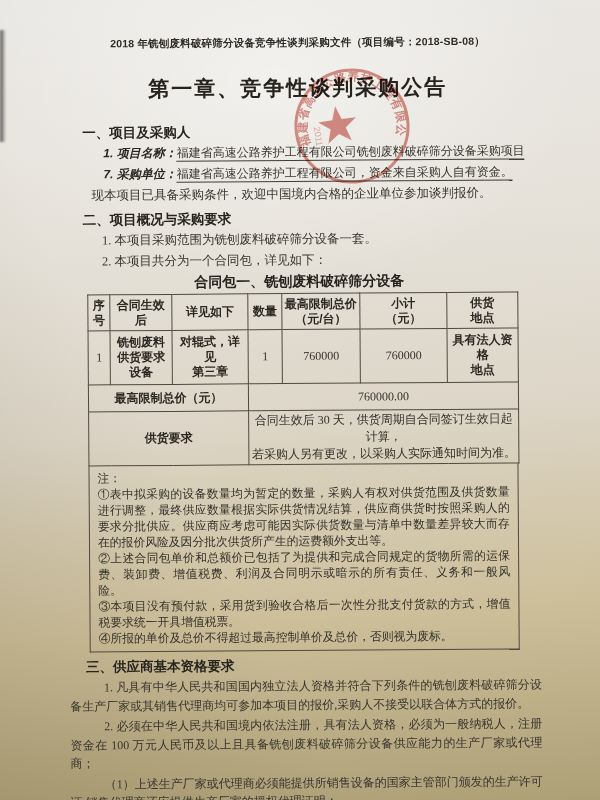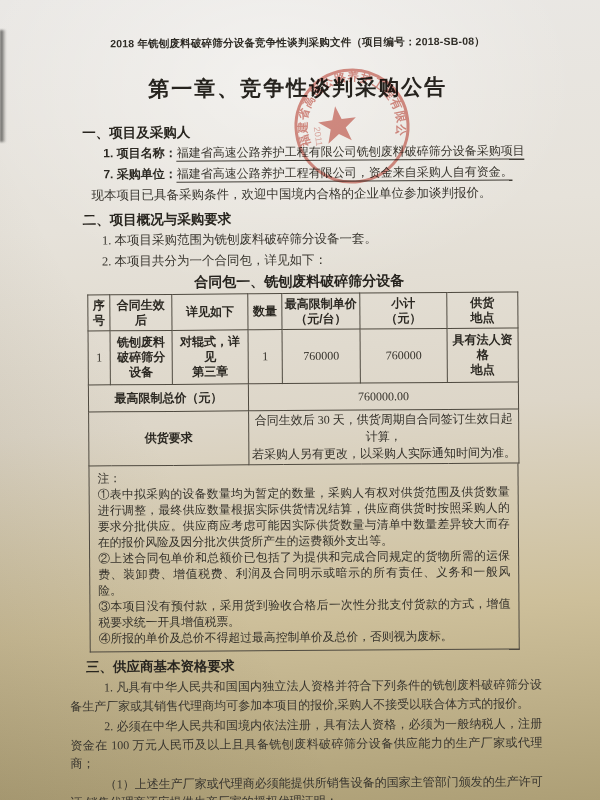--- a/index.html
+++ b/index.html
@@ -31,21 +31,21 @@
     color:#26231e;font-family:"Liberation Sans","DejaVu Sans",sans-serif;position:relative;z-index:2;
   }
   .sec-h{
     font-size:13.5px;font-weight:bold;color:#28251f;margin:0 0 0 26px;line-height:19px;
     font-family:"Liberation Sans","DejaVu Sans",sans-serif;position:relative;z-index:2;
   }
   .s1h{margin-top:20px;}
   .s2h{margin-top:5px;}
   .s3h{margin-top:5px;}
   .item{margin:2px 0 0 47px;font-size:12px;line-height:19px;position:relative;z-index:2;}
-  .item .lbl{font-weight:bold;font-family:"Liberation Sans","DejaVu Sans",sans-serif;color:#2b2822;}
+  .item .lbl{font-weight:bold;font-family:"Liberation Sans","DejaVu Sans",sans-serif;color:#2b2822;font-style:italic;}
   .item .u{border-bottom:1px solid rgba(45,42,36,.9);padding-bottom:1px;}
   .plain{margin:2px 0 0 35px;font-size:12.5px;line-height:19px;position:relative;z-index:2;}
   .s2item{margin:2px 0 0 45px;font-size:12.5px;line-height:19px;}
   .tbl-title{
     margin:2px 0 0;text-align:center;font-size:14px;font-weight:bold;line-height:18px;color:#26231e;
     font-family:"Liberation Sans","DejaVu Sans",sans-serif;
   }
   table{border-collapse:collapse;table-layout:fixed;width:430px;margin:3px 0 0 30px;}
   td,th{
     border:1px solid #4f4a40;text-align:center;vertical-align:middle;
@@ -120,31 +120,31 @@
           <col style="width:87px">
           <col style="width:71px">
       </colgroup>
       <tbody>
           <tr class="thead">
         <th>序
 号</th>
         <th>合同生效后</th>
         <th>详见如下</th>
         <th>数量</th>
-        <th>最高限制单价
+        <th>最高限制总价
 （元/台）</th>
         <th>小计
 （元）</th>
         <th>供货
 地点</th>
       </tr>
       <tr class="trow">
         <td>1</td>
         <td class="bcell">铣刨废料
-破碎筛分
+供货要求
 设备</td>
         <td class="bcell">对辊式，详见
 第三章</td>
         <td>1</td>
         <td>760000</td>
         <td>760000</td>
         <td class="bcell">具有法人资格
 地点</td>
       </tr>
       <tr class="total-row">

